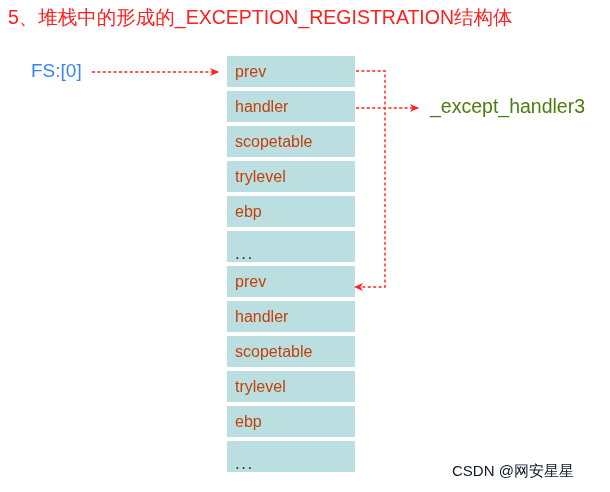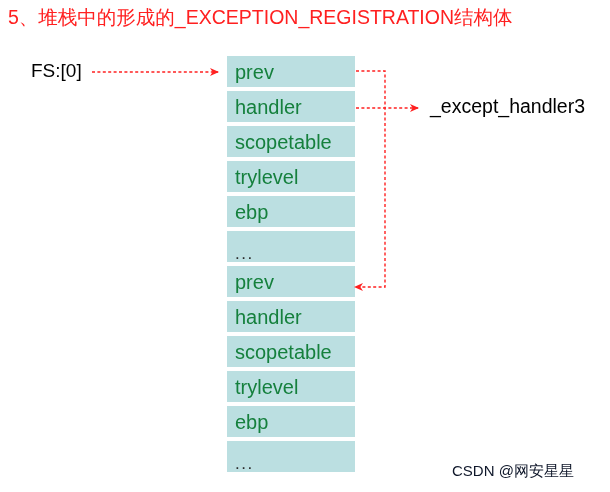--- a/index.html
+++ b/index.html
@@ -32,31 +32,31 @@
     letter-spacing: 0px;
     font-weight: 400;
   }
 
   
   .fs-label {
     position: absolute;
     left: 31px;
     top: 60px;
     font-size: 19px;
-    color: #000000;
+    color: #3b82f6;
     white-space: nowrap;
   }
 
   
   .handler-label {
     position: absolute;
     left: 430px;
     top: 95px;
     font-size: 19.5px;
-    color: #000000;
+    color: #4d7c0f;
     white-space: nowrap;
   }
 
   
   .struct-table {
     position: absolute;
     left: 227px;
     top: 56px;
     width: 128px;
   }
@@ -64,22 +64,22 @@
     height: 31px;
     background: #bbdfe1;
     margin-bottom: 4px;
     position: relative;
   }
   .struct-row .cell-text {
     position: absolute;
     left: 8px;
     top: 50%;
     transform: translateY(-50%);
-    font-size: 20px;
-    color: #15803d;
+    font-size: 16px;
+    color: #c2410c;
     white-space: nowrap;
     line-height: 1;
   }
   .struct-row.ellipsis .cell-text {
     color: #2b2b2b;
     font-size: 17px;
     top: 72%;
     letter-spacing: 1.5px;
   }
 

